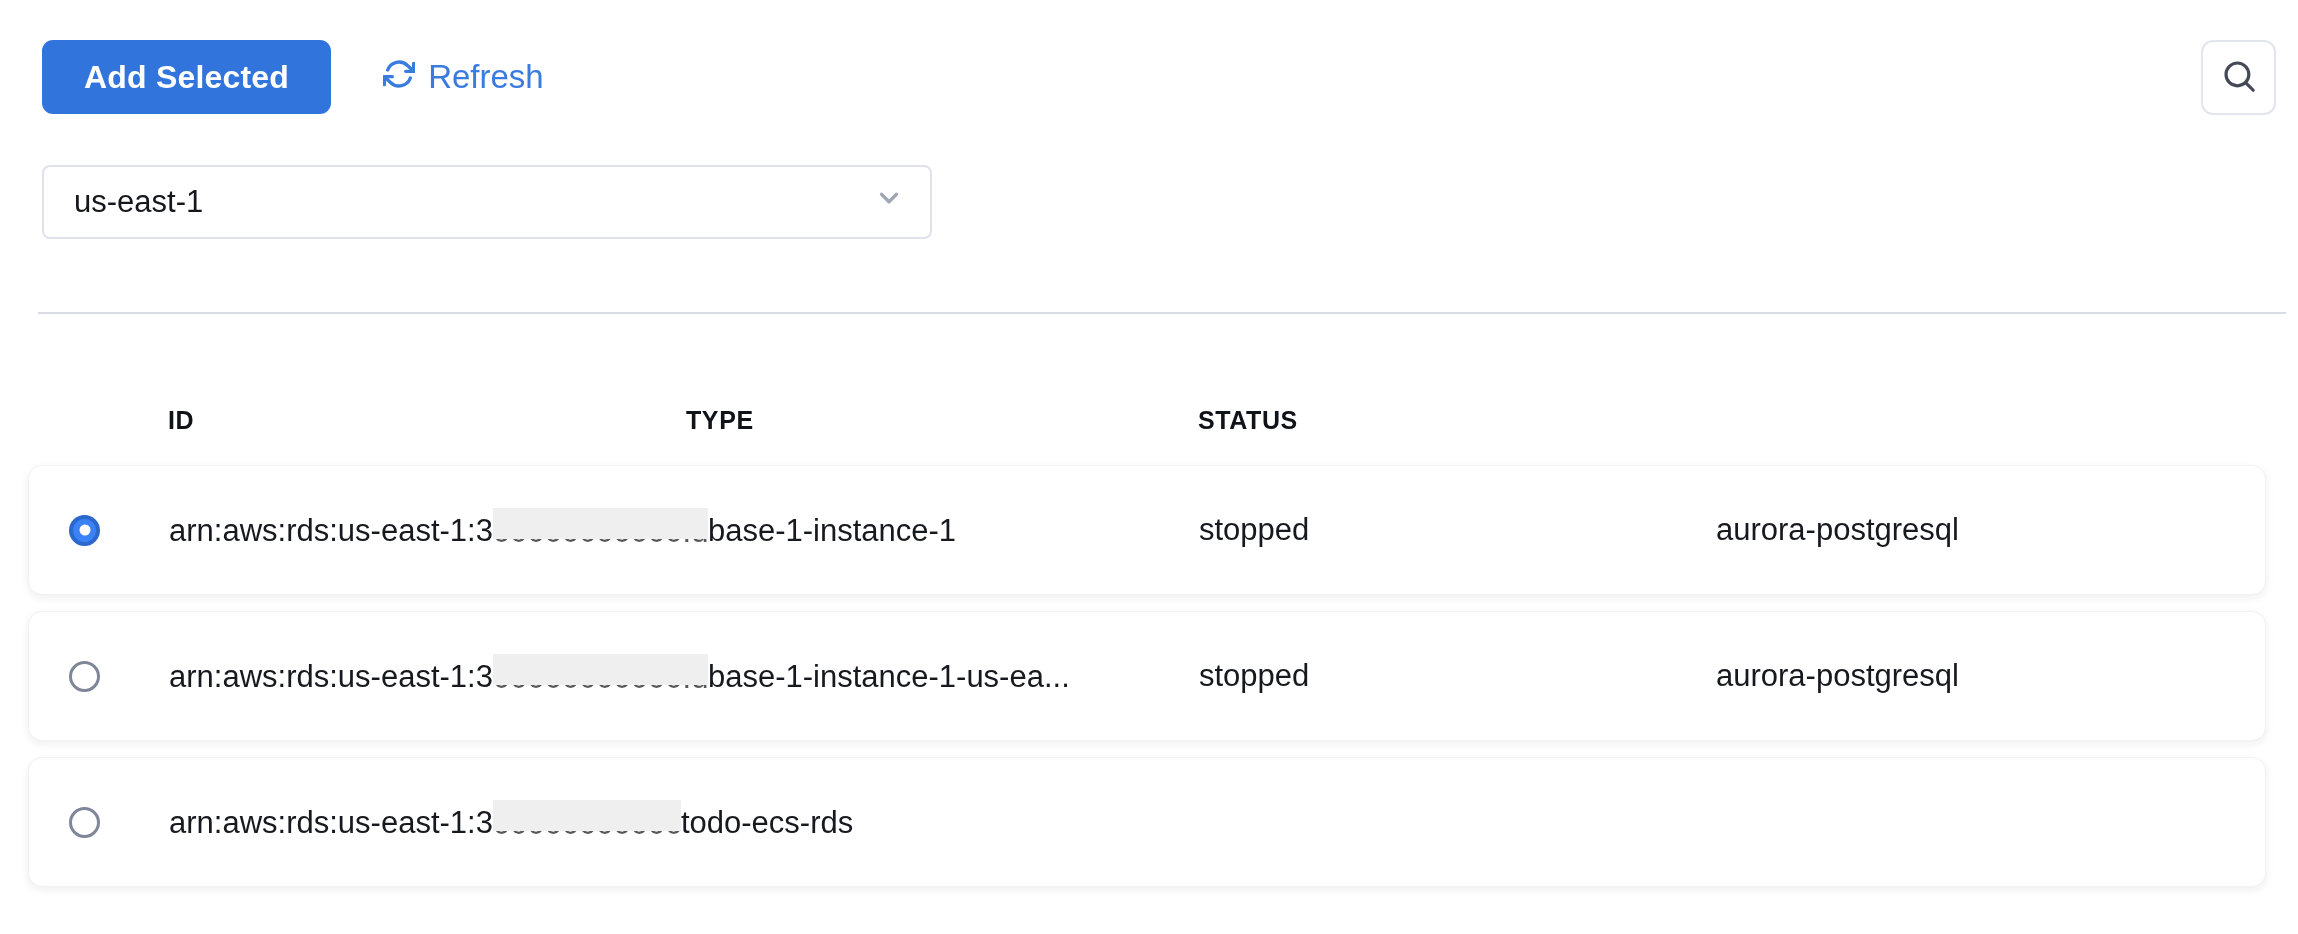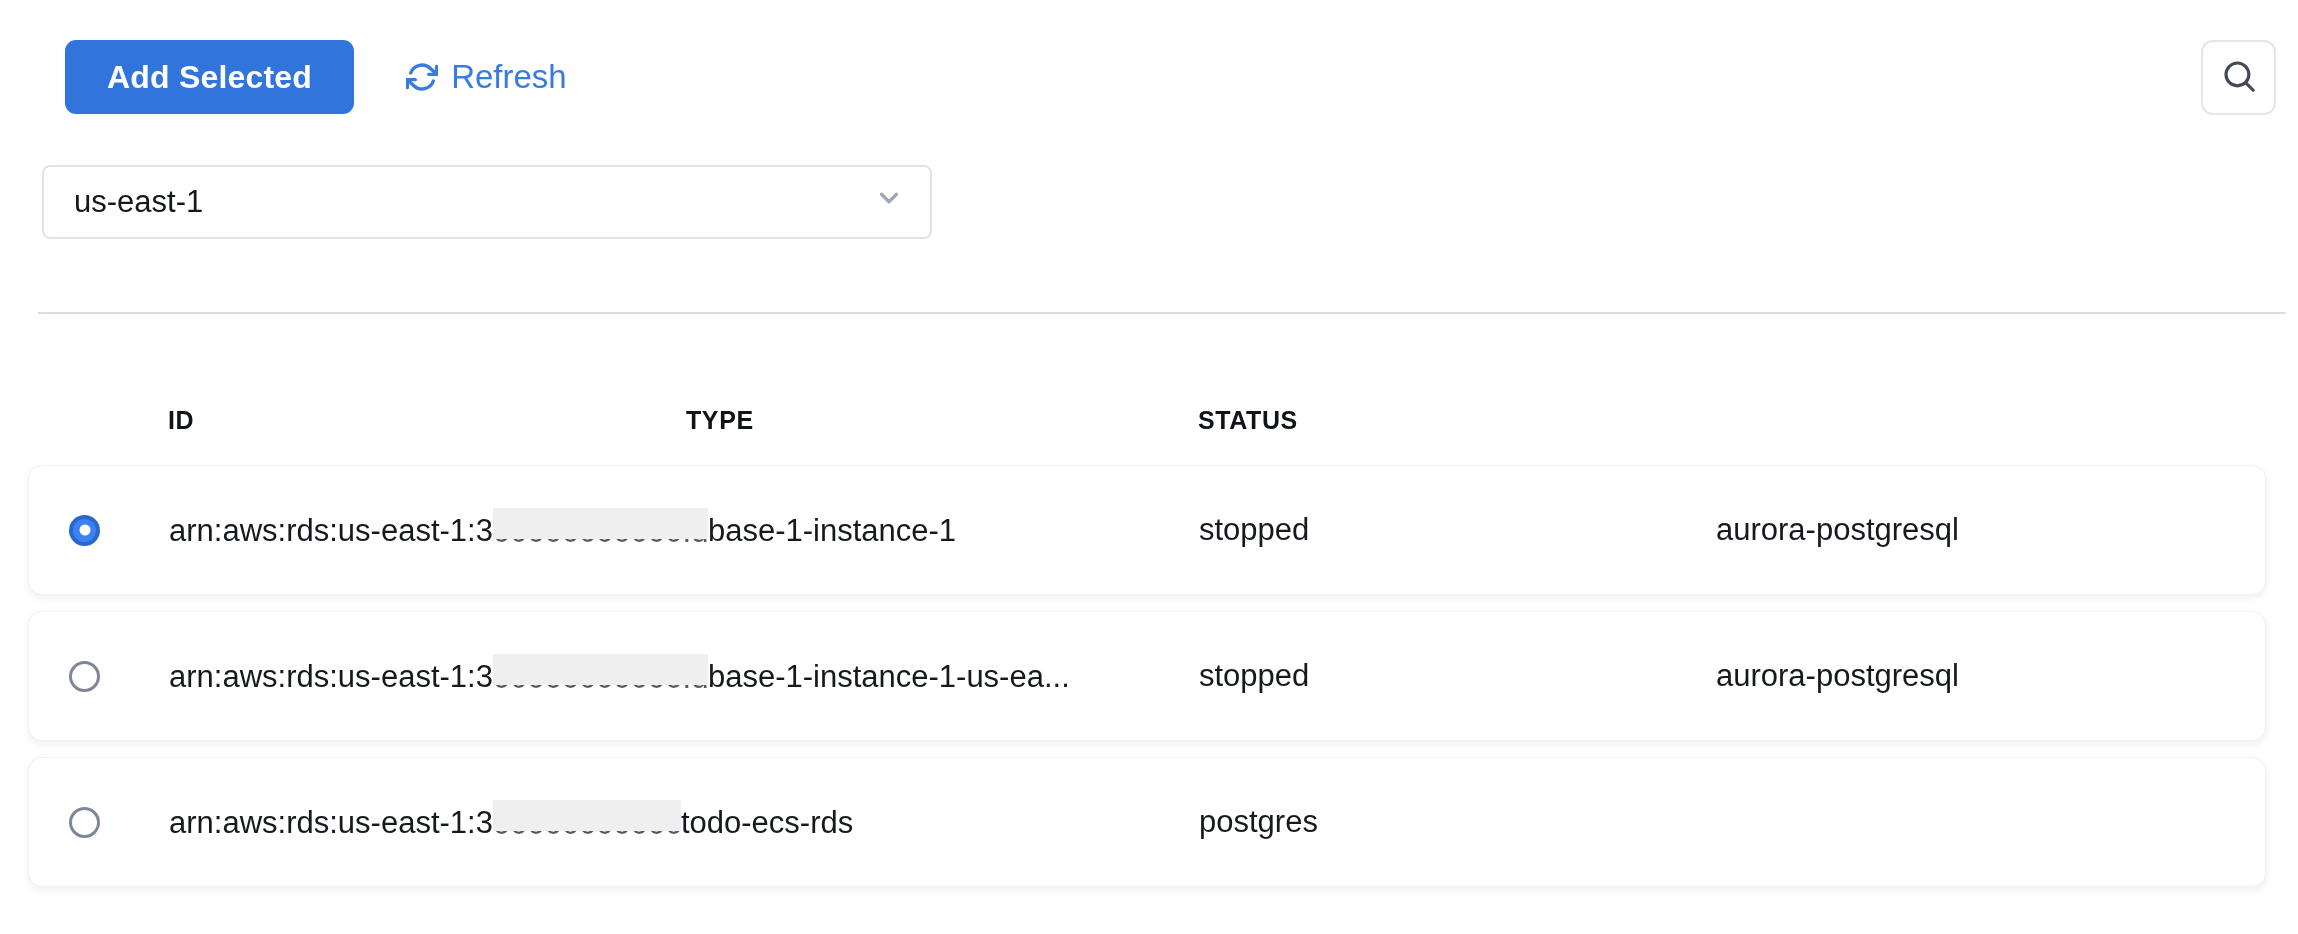--- a/index.html
+++ b/index.html
@@ -6,31 +6,31 @@
   html, body { width: 2298px; height: 934px; }
   body {
     position: relative;
     background: #ffffff;
     font-family: "Liberation Sans", sans-serif;
     color: #16191e;
     overflow: hidden;
   }
 
   
-  .toolbar { position: absolute; top: 40px; left: 42px; display: flex; align-items: center; margin-left: 23px; }
+  .toolbar { position: absolute; top: 40px; left: 42px; display: flex; align-items: center; }
   .add-btn {
     height: 74px; padding: 0 42px;
     background: #3174db; color: #ffffff;
     font-family: "Liberation Sans", sans-serif;
     font-size: 32px; font-weight: bold;
     border: none; border-radius: 11px; cursor: pointer;
     letter-spacing: 0.2px;
   }
   .refresh-link {
-    margin-left: 52px; display: flex; align-items: center; gap: 13px;
+    margin-left: 52px; display: flex; align-items: flex-start; gap: 13px;
     color: #3a7bdf; font-size: 33px; font-weight: 500;
     text-decoration: none; cursor: pointer;
   }
   .refresh-link svg { display: block; }
 
   .search-btn {
     position: absolute; top: 40px; right: 22px;
     width: 75px; height: 75px;
     background: #ffffff;
     border: 2px solid #e3e5ee; border-radius: 12px;
@@ -174,16 +174,15 @@
     <div class="cell-id"><span>arn:aws:rds:us-east-1:3</span><span class="redact"><span class="ghost">00000000000:db:data</span></span><span>base-1-instance-1-us-ea...</span></div>
     <div class="cell-status">stopped</div>
     <div class="cell-type">aurora-postgresql</div>
   </div>
 
   <div class="row" data-row="2">
     <div class="cell-radio">
       <span class="radio"></span>
     </div>
     <div class="cell-id"><span>arn:aws:rds:us-east-1:3</span><span class="redact"><span class="ghost">00000000000:db:</span></span><span>todo-ecs-rds</span></div>
-    <div class="cell-type">postgres</div>
   </div>
 
 </div>
 
 </body></html>

